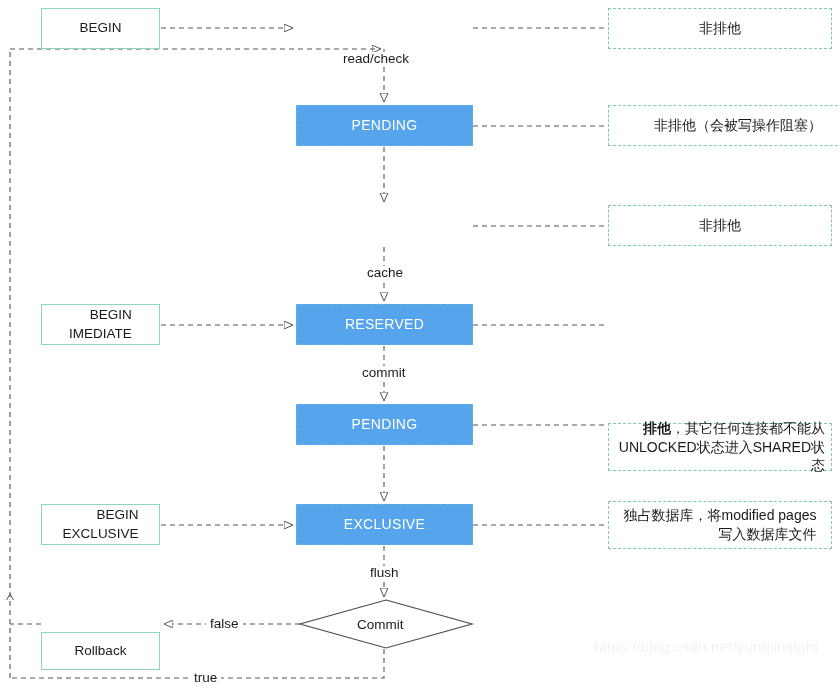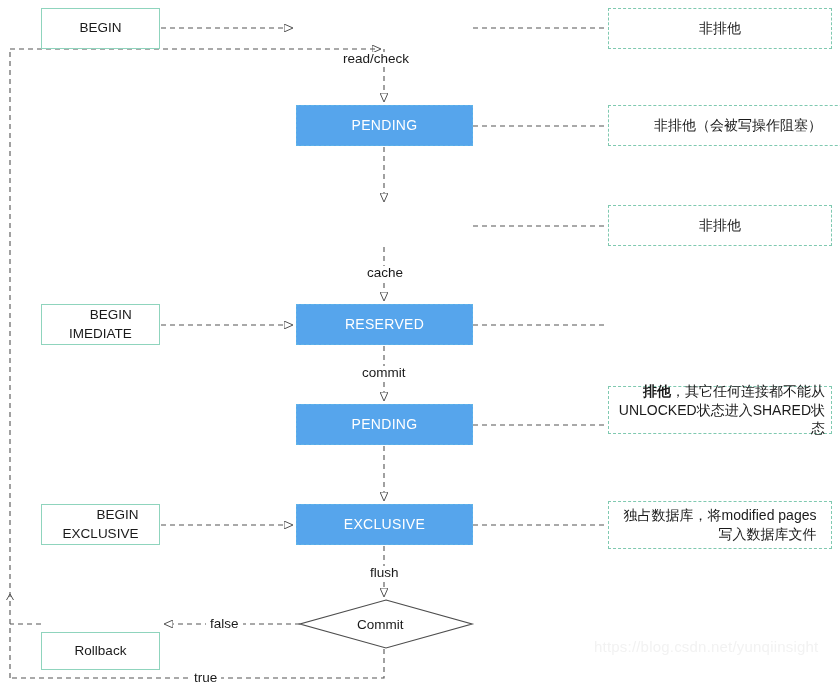--- a/index.html
+++ b/index.html
@@ -194,21 +194,21 @@
 
   <div class="node note-box" style="left:608px; top:105px; width:260px; height:41px;">
     <span>非排他（会被写操作阻塞）</span>
   </div>
 
   <div class="node note-box" style="left:608px; top:205px; width:224px; height:41px;">
     <span>非排他</span>
   </div>
 
 
-  <div class="node note-box" style="left:608px; top:386px; width:224px; height:48px;">
+  <div class="node note-box" style="left:608px; top:423px; width:224px; height:48px;">
     <div>
       <span><b>排他</b>，其它任何连接都不能从</span><br>
       <span>UNLOCKED状态进入SHARED状态</span>
     </div>
   </div>
 
   <div class="node note-box" style="left:608px; top:501px; width:224px; height:48px;">
     <div>
       <span>独占数据库，将modified pages</span><br>
       <span>写入数据库文件</span>

